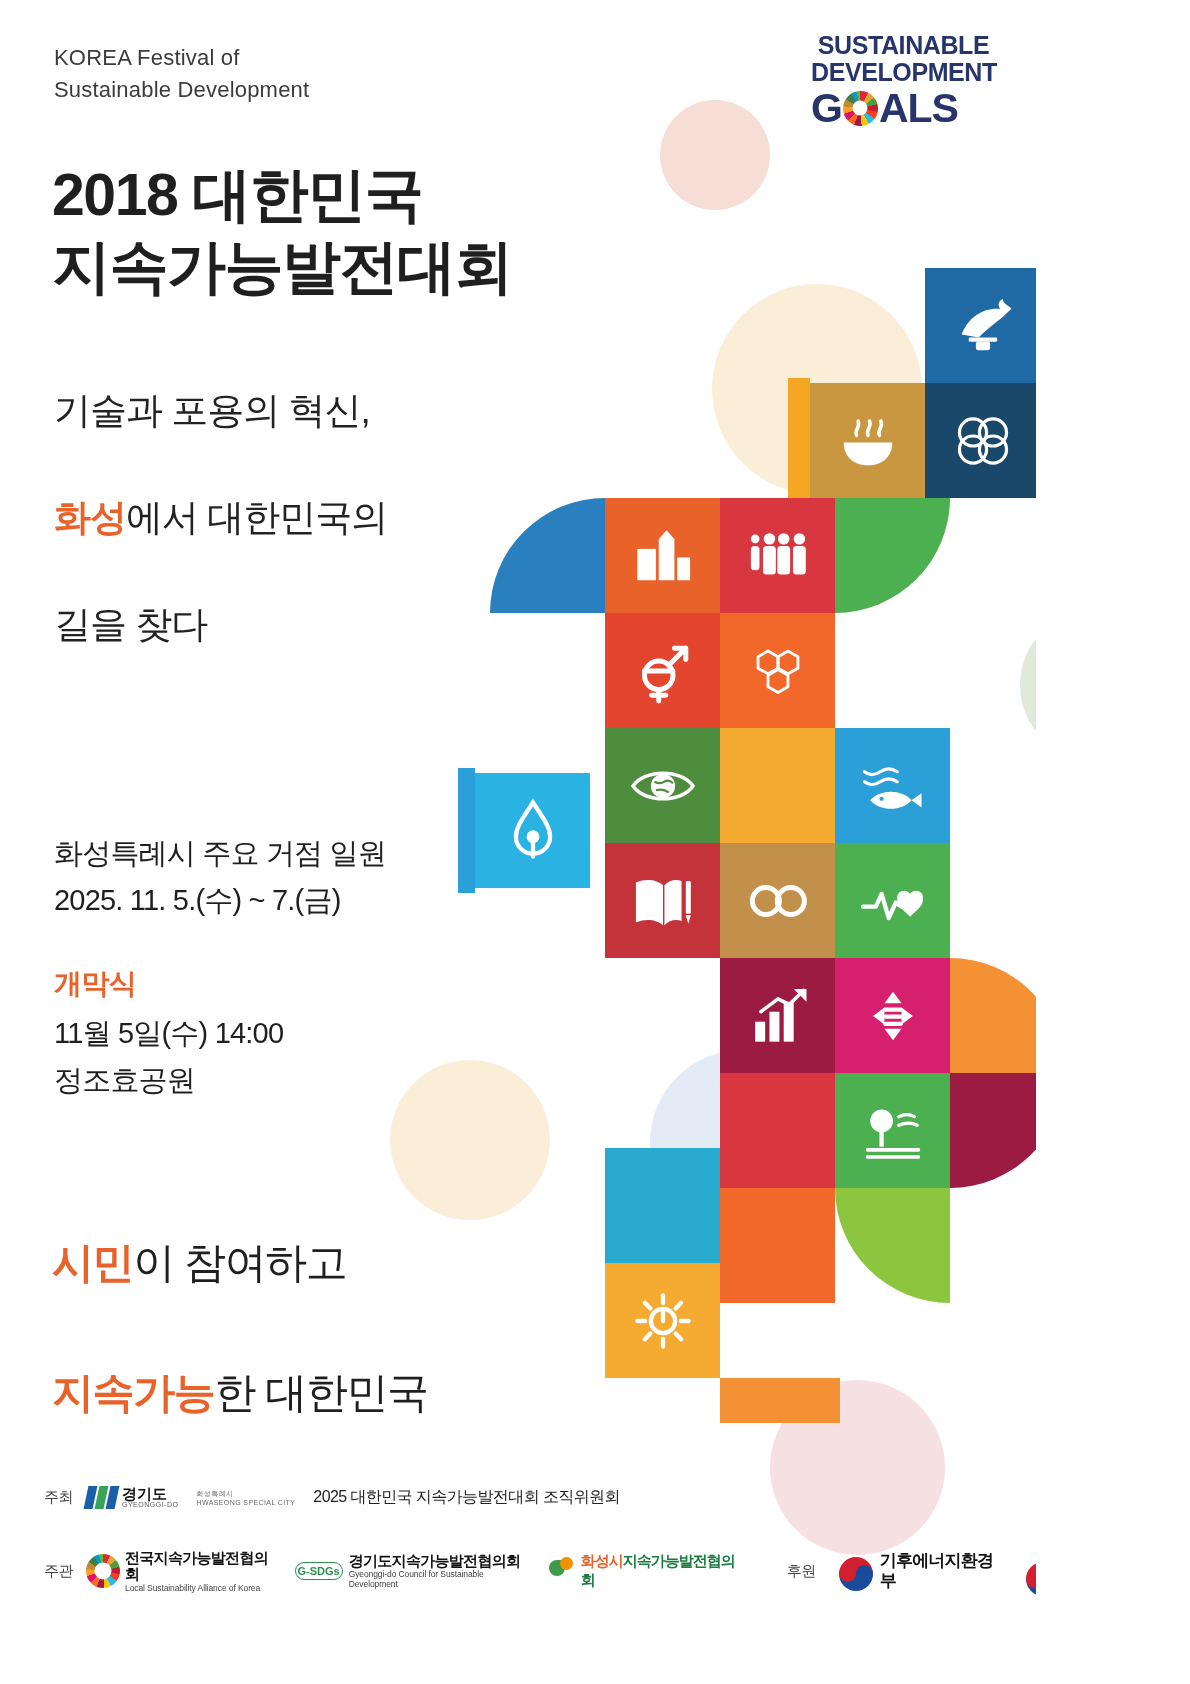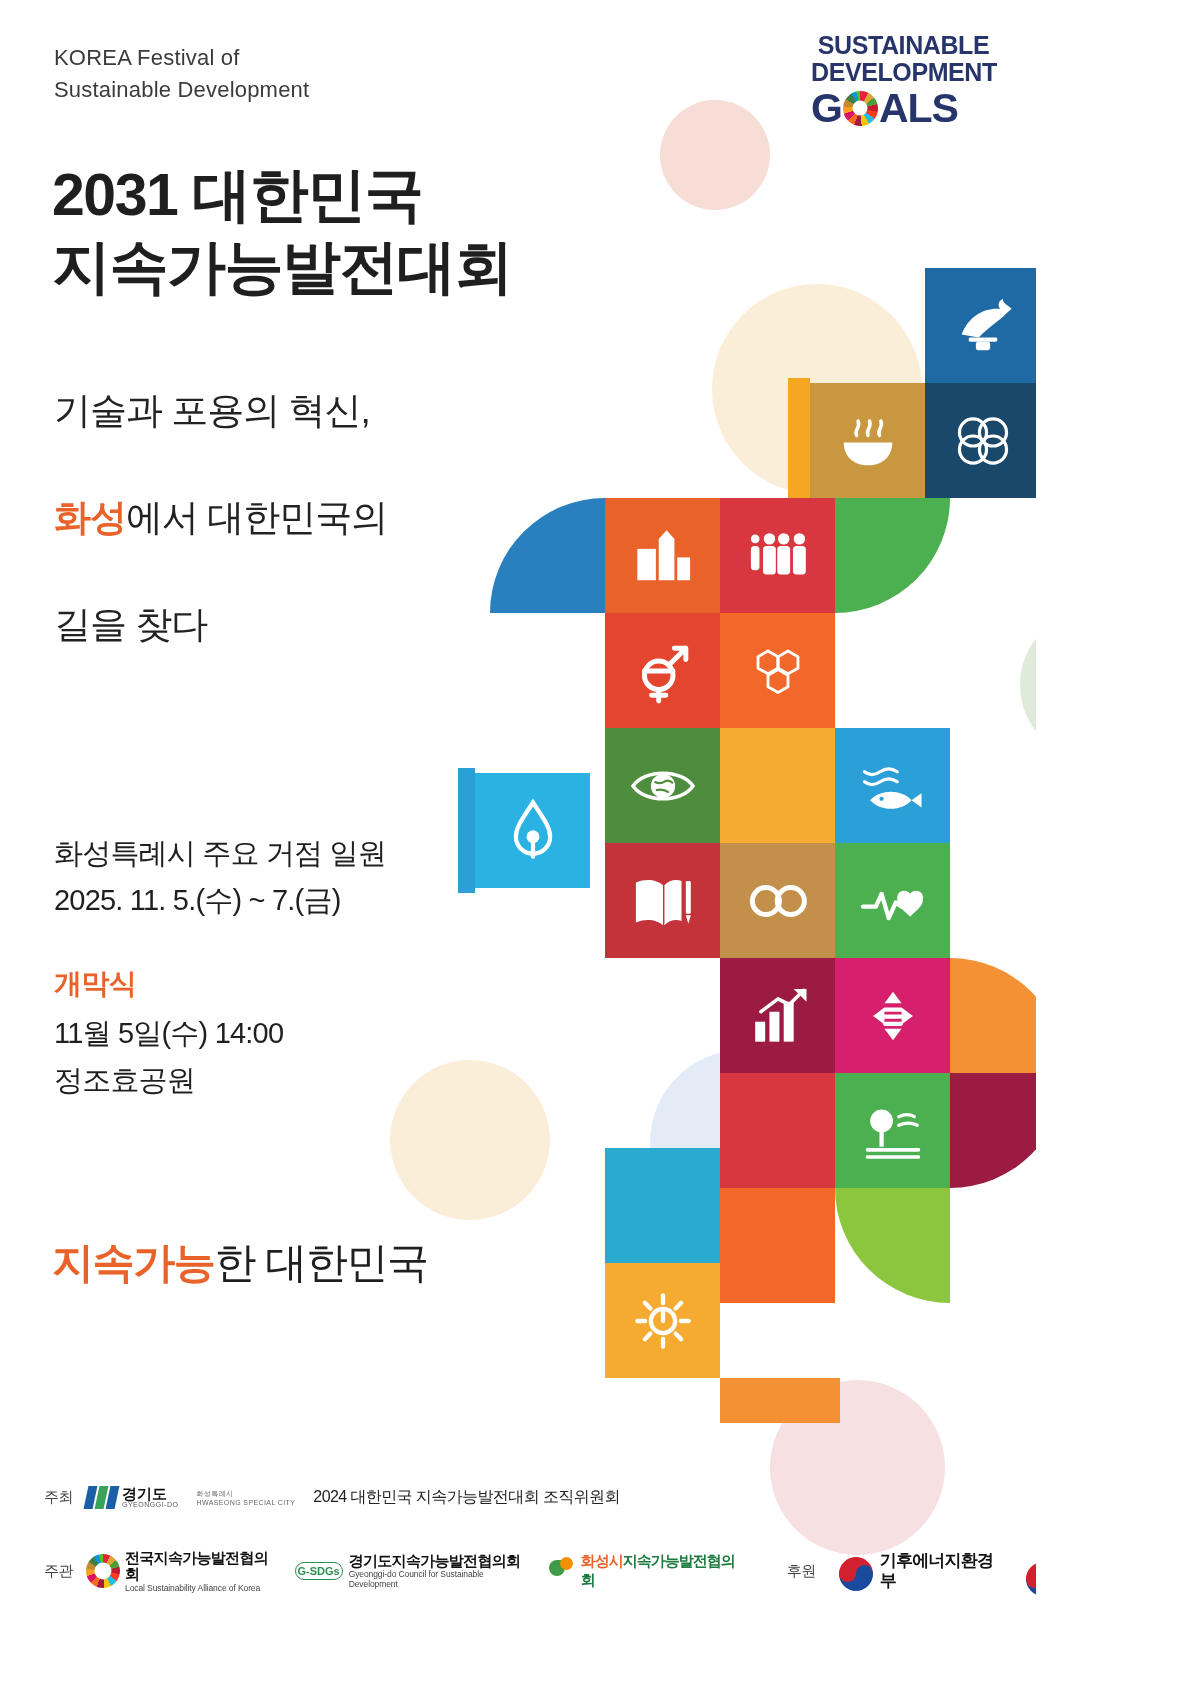--- a/index.html
+++ b/index.html
@@ -176,21 +176,21 @@
 
   <div class="blob blob-peach"></div>
   <div class="blob blob-cream"></div>
   <div class="blob blob-green"></div>
   <div class="blob blob-cream2"></div>
   <div class="blob blob-blue"></div>
   <div class="blob blob-pink"></div>
 
   <div class="kicker">KOREA Festival of
 Sustainable Development</div>
-  <h1 class="title">2031 대한민국
+  <h1 class="title">2018 대한민국
 지속가능발전대회</h1>
 
   <div class="subtitle">
     <div>기술과 포용의 혁신,</div>
     <div><span class="hl">화성</span><span>에서 대한민국의</span></div>
     <div>길을 찾다</div>
   </div>
 
   <div class="sdg-logo">
     <div class="l1">SUSTAINABLE</div>
@@ -202,20 +202,21 @@
     </div>
   </div>
 
   <div class="info-place">화성특례시 주요 거점 일원
 2025. 11. 5.(수) ~ 7.(금)</div>
   <div class="open-label">개막식</div>
   <div class="open-detail">11월 5일(수) 14:00
 정조효공원</div>
 
   <div class="slogan">
+    <div><span class="hl">시민</span><span>이 참여하고</span></div>
     <div><span class="hl">지속가능</span><span>한 대한민국</span></div>
   </div>
 
   <div id="mosaic">
       <div class="tile" style="left: 455px; top: 0px; width: 115px; height: 115px; background: rgb(31, 106, 165);">
         <div class="glyph">
           <svg viewBox="0 0 100 100" fill="#fff">
             <path d="M20 62 C30 36 52 24 74 26 C70 20 72 14 78 12 C78 20 86 20 90 26 C84 30 80 36 72 42 C62 50 52 58 44 66 Z"></path>
             <rect x="30" y="66" width="40" height="6" rx="2"></rect>
             <rect x="40" y="72" width="20" height="12" rx="3"></rect>
@@ -418,21 +419,21 @@
         </div>
       </div>
 
       <div class="fitem">
         <div class="logo-hs">
           <span>화성특례시</span>
           <span>HWASEONG SPECIAL CITY</span>
         </div>
       </div>
 
-      <div class="fcaption">2024 대한민국 지속가능발전대회 조직위원회</div>
+      <div class="fcaption">2025 대한민국 지속가능발전대회 조직위원회</div>
     </div>
 
     <div class="frow frow-2">
       <div class="frole">주관</div>
 
       <div class="fitem">
         <span class="badge-ring"></span>
         <span class="lsak">
           <b>전국지속가능발전협의회</b>
           <span>Local Sustainability Alliance of Korea</span>

